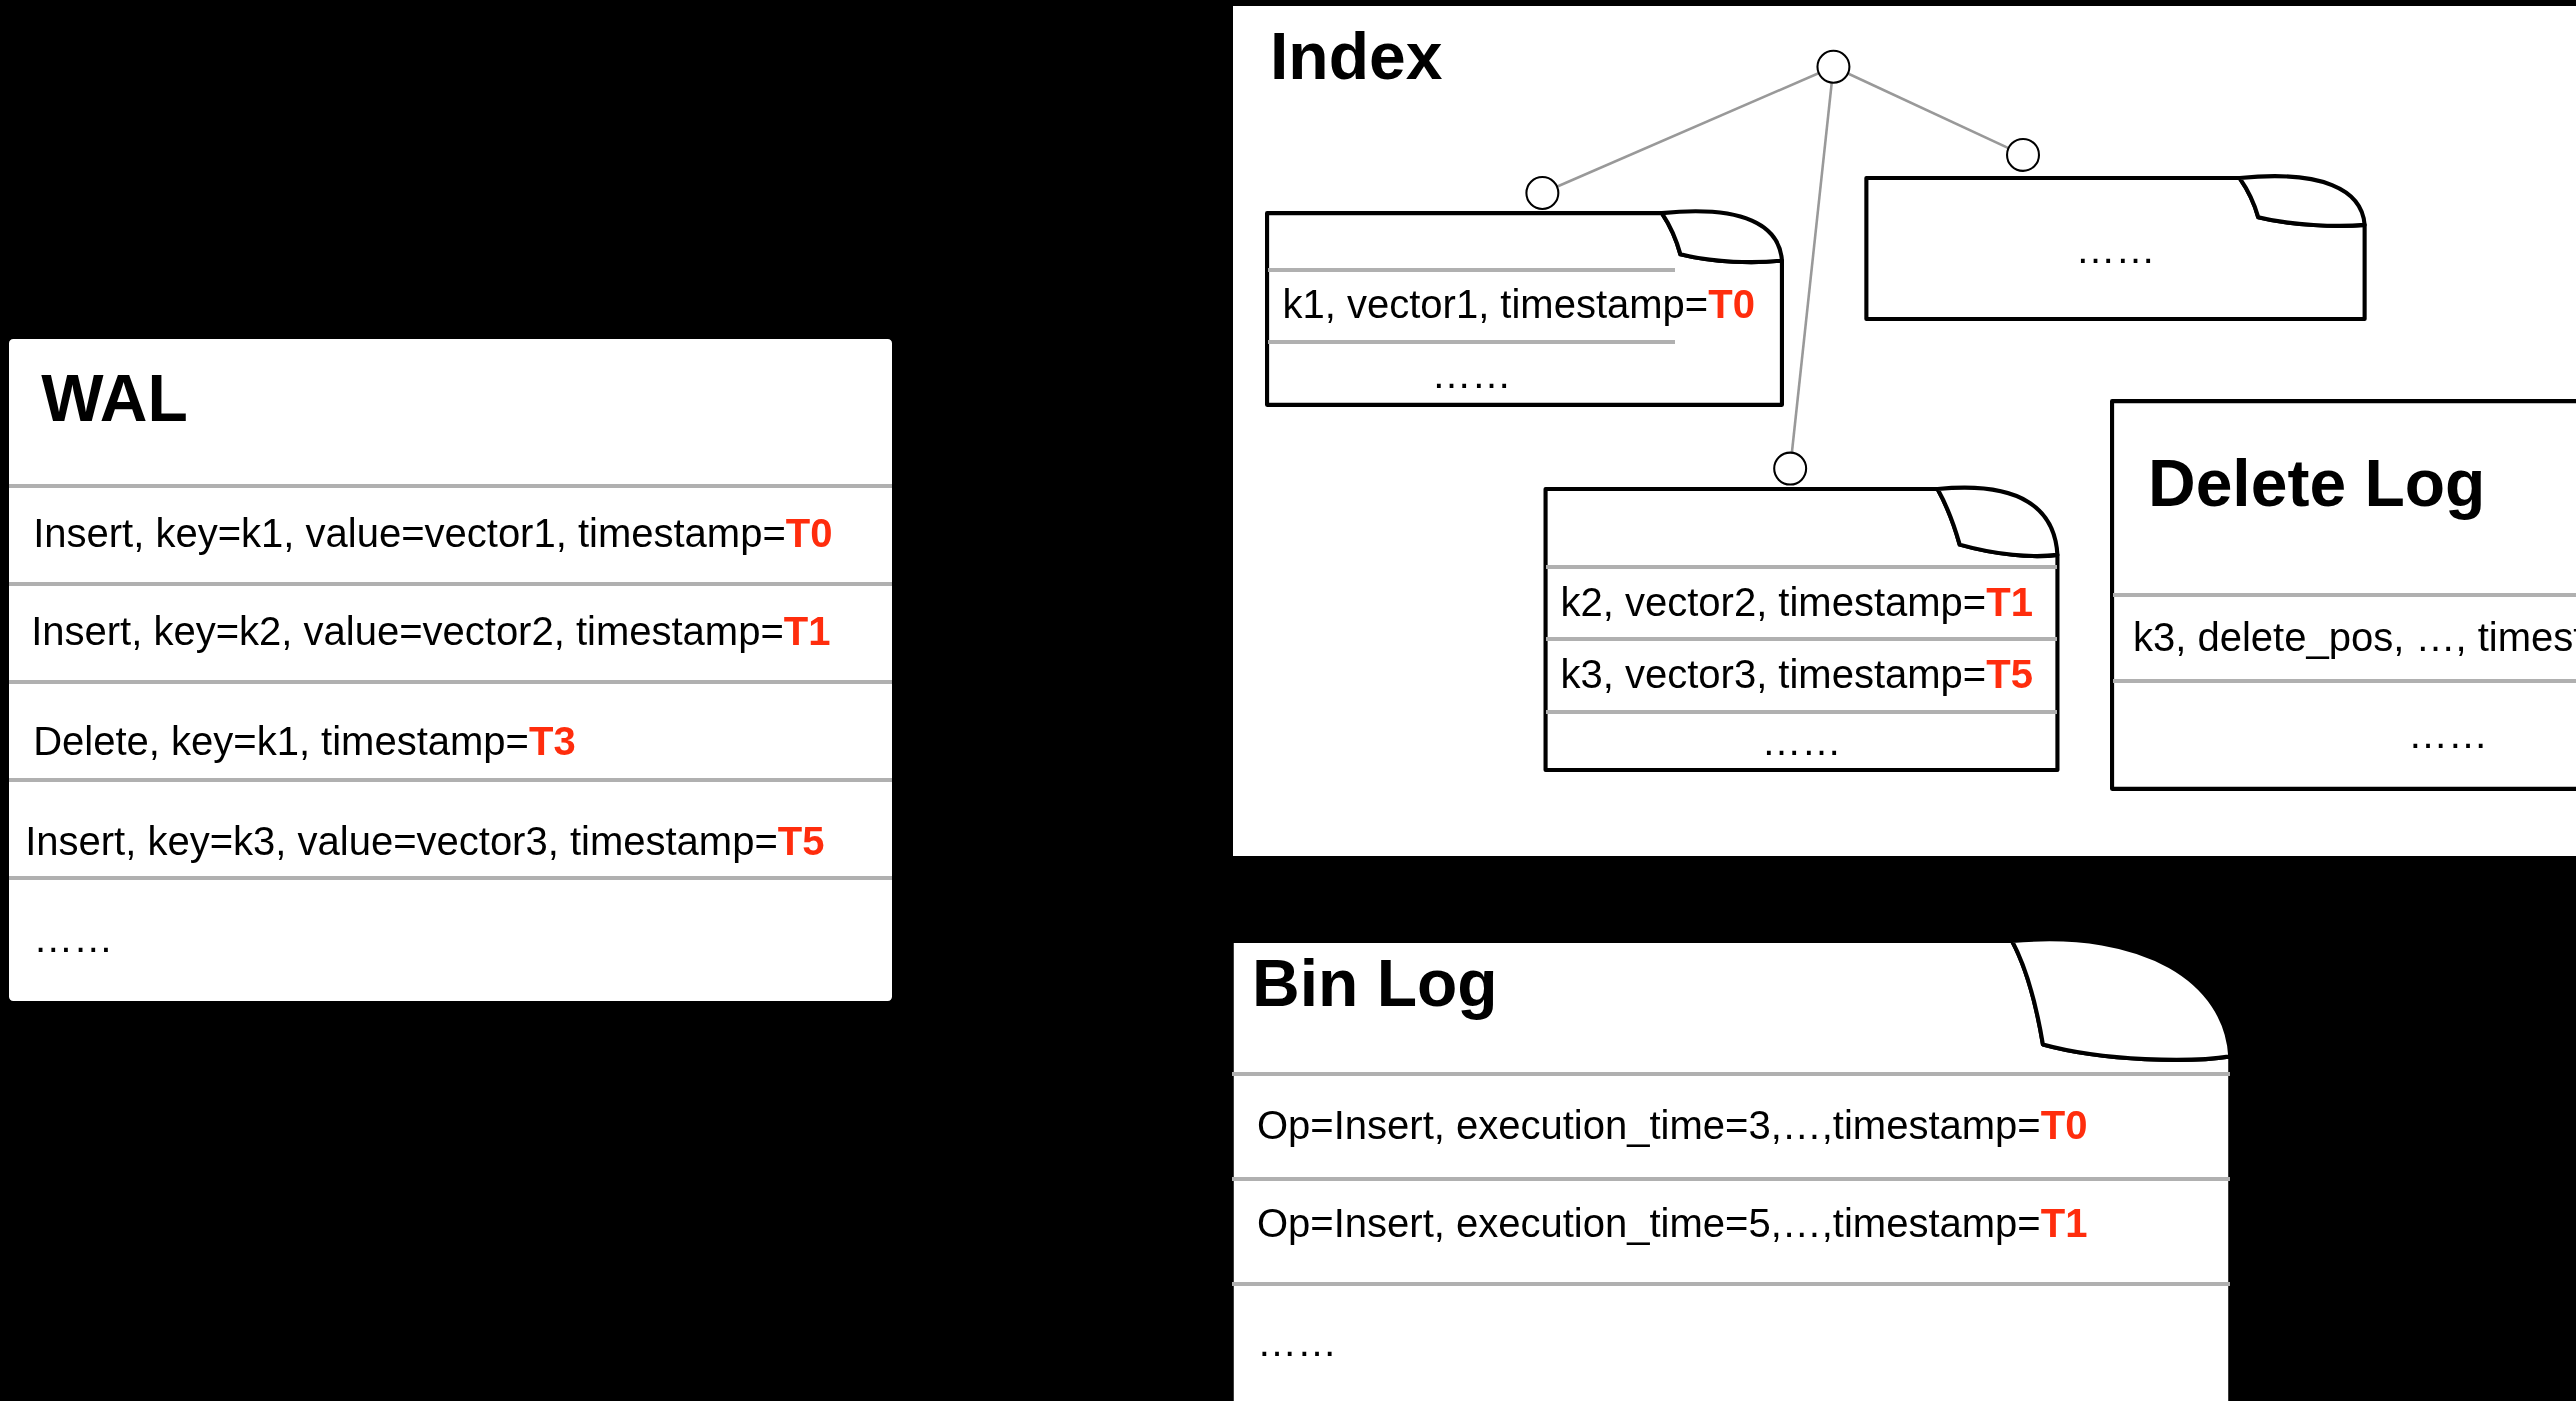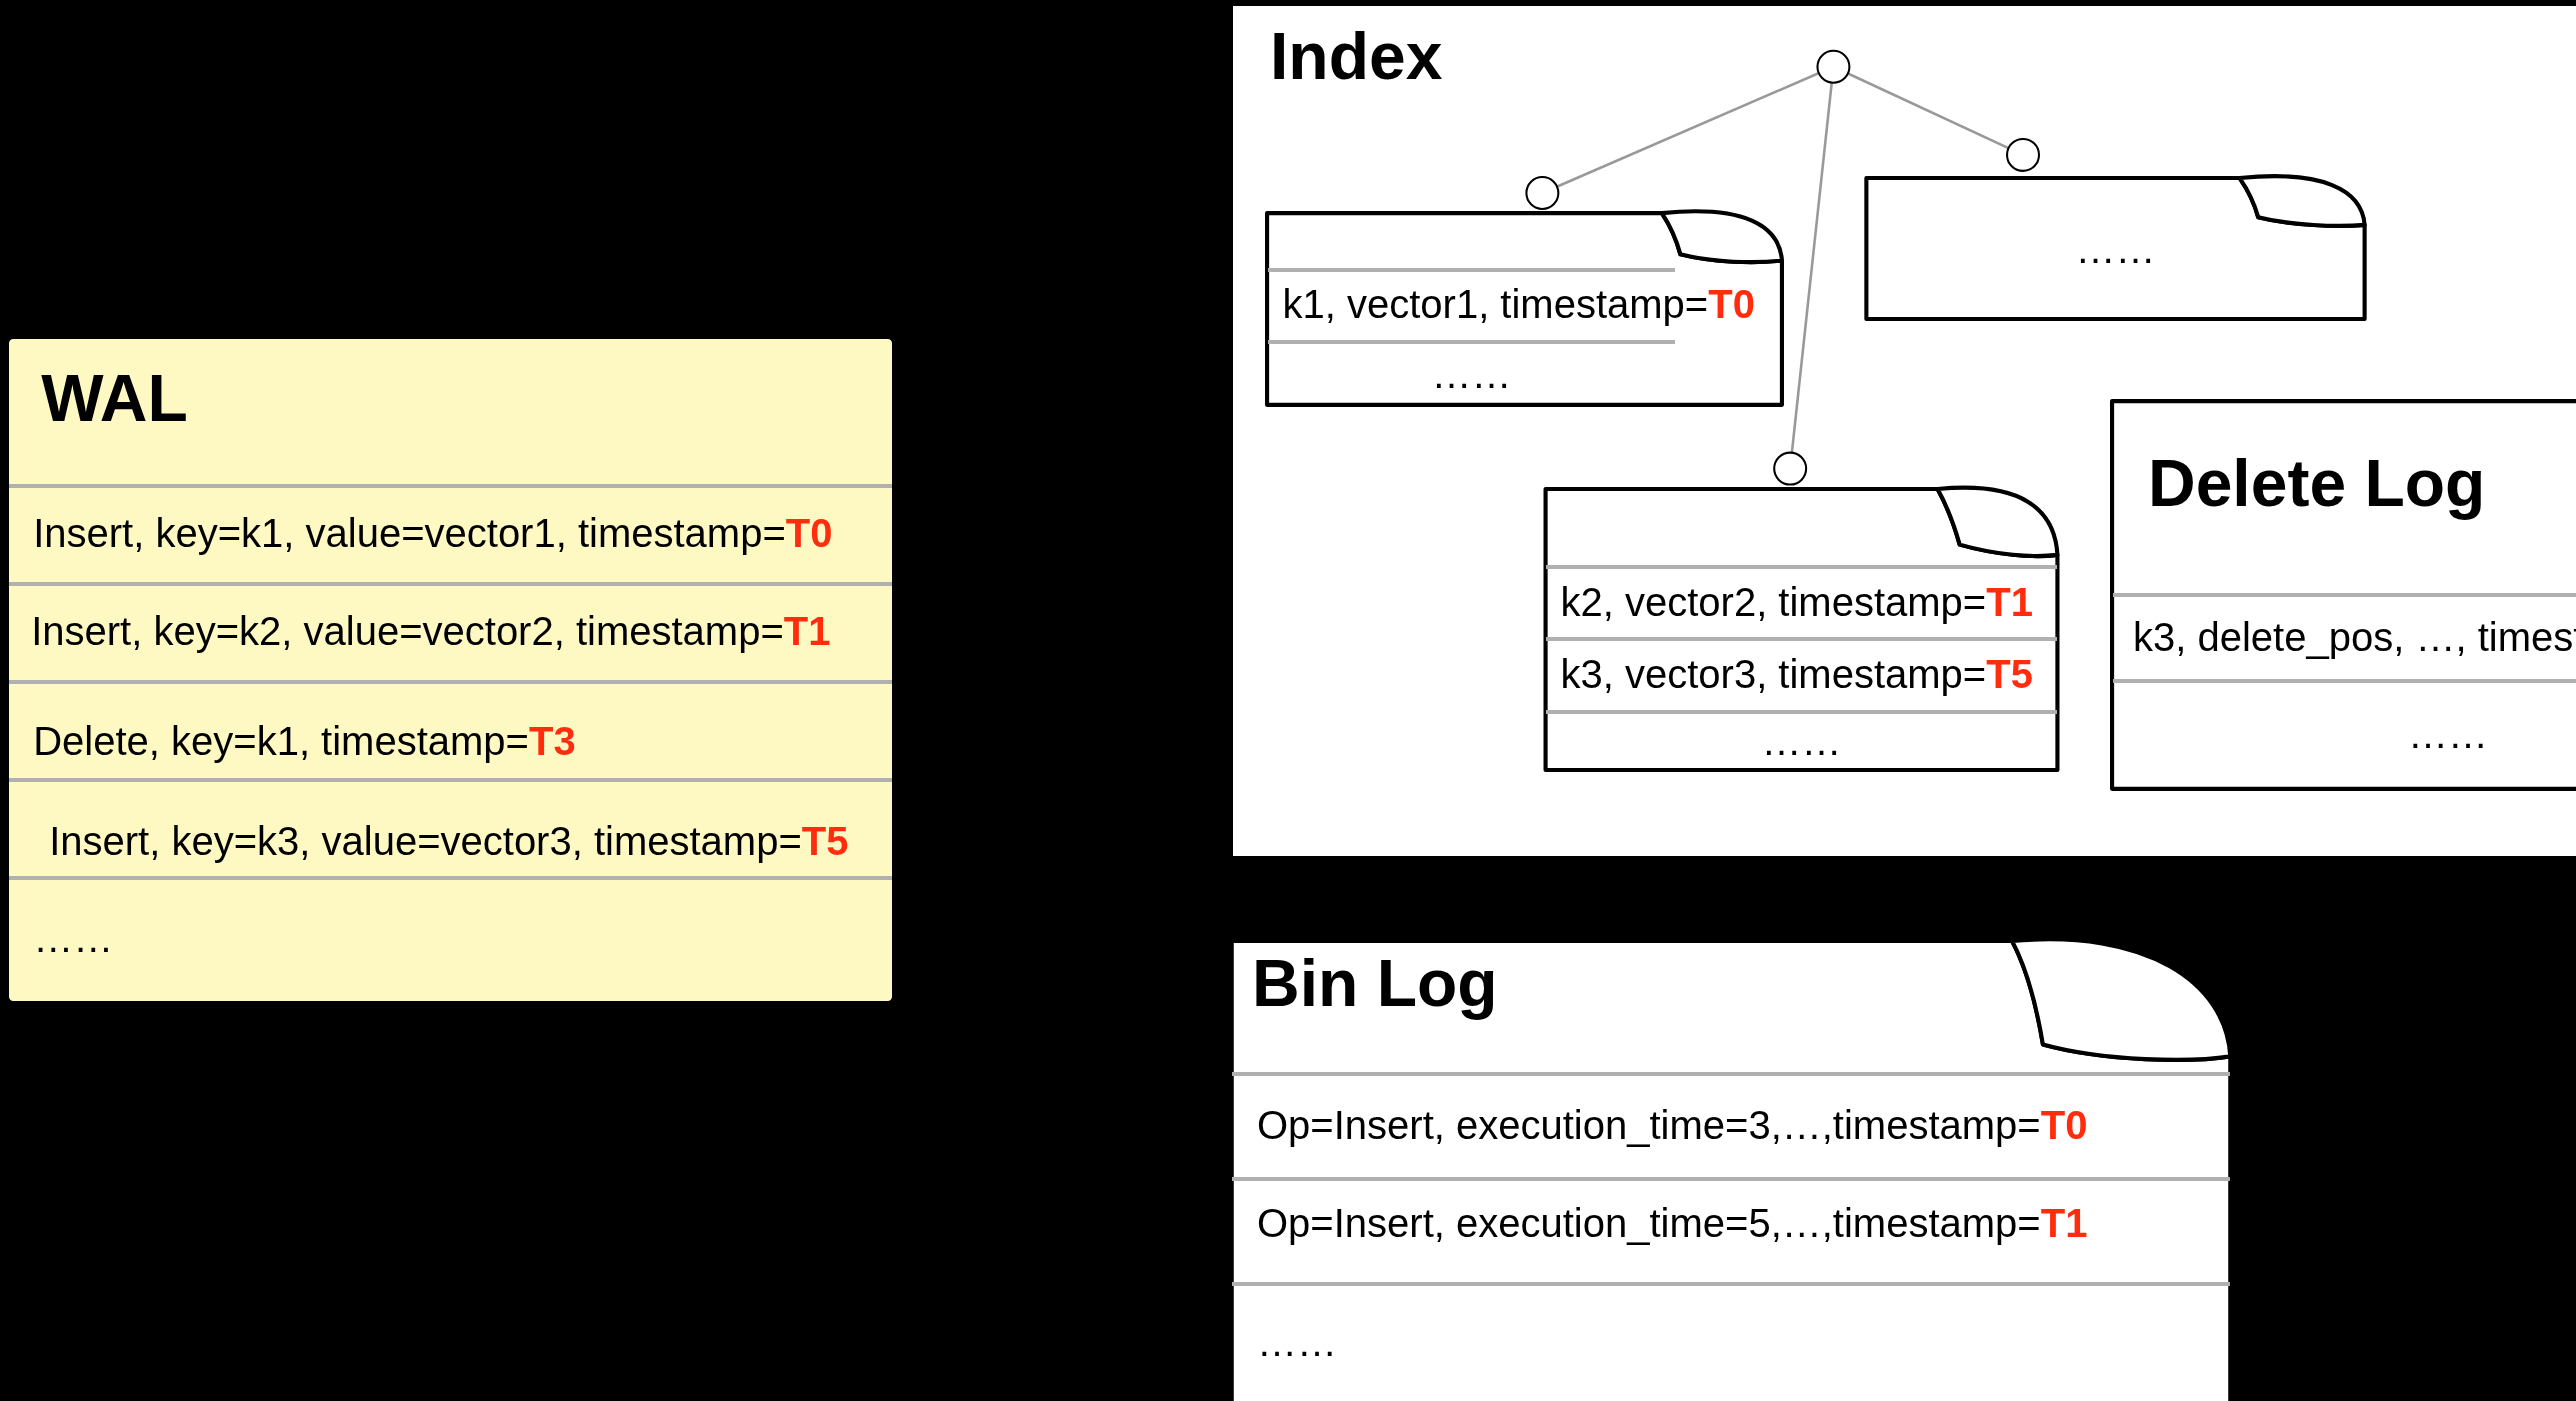--- a/index.html
+++ b/index.html
@@ -56,21 +56,21 @@
   }
   .row.center { justify-content: center; }
   .ts {
     font-weight: 700;
     color: var(--red, #ff2d0d);
   }
   .wal-box {
     position: absolute;
     left: 6.2px; top: 336px;
     width: 889px; height: 668px;
-    background: #fef9c3;
+    background: #ffffff;
     border: 3.6px solid #000;
     border-radius: 7.2px;
     box-sizing: border-box;
   }
   .tree-svg { position: absolute; left: 0; top: 0; }
   .tree-svg line { stroke: #999; stroke-width: 5; }
   .tree-svg circle { fill: #fff; stroke: #000; stroke-width: 4; }
 </style>
 </head>
 <body>
@@ -89,21 +89,21 @@
       <span class="ts">T0</span>
   </div>
   <div class="row" style="top:243px; height:98px; padding-left:22px;">
     <span>Insert, key=k2, value=vector2, timestamp=</span>
       <span class="ts">T1</span>
   </div>
   <div class="row" style="top:341px; height:122px; padding-left:24px;">
     <span>Delete, key=k1, timestamp=</span>
       <span class="ts">T3</span>
   </div>
-  <div class="row" style="top:439px; height:126px; padding-left:40px;">
+  <div class="row" style="top:439px; height:126px; padding-left:16px;">
     <span>Insert, key=k3, value=vector3, timestamp=</span>
       <span class="ts">T5</span>
   </div>
   <div class="row" style="top:537px; height:124px; padding-left:24px;">
     <span>……</span>
   </div>
 </div>
 
 <div class="panel" style="left:1233px; top:6.2px; width:1579px; height:850px;">
   <div class="title" style="left:37px; top:13.4px;">Index</div>

